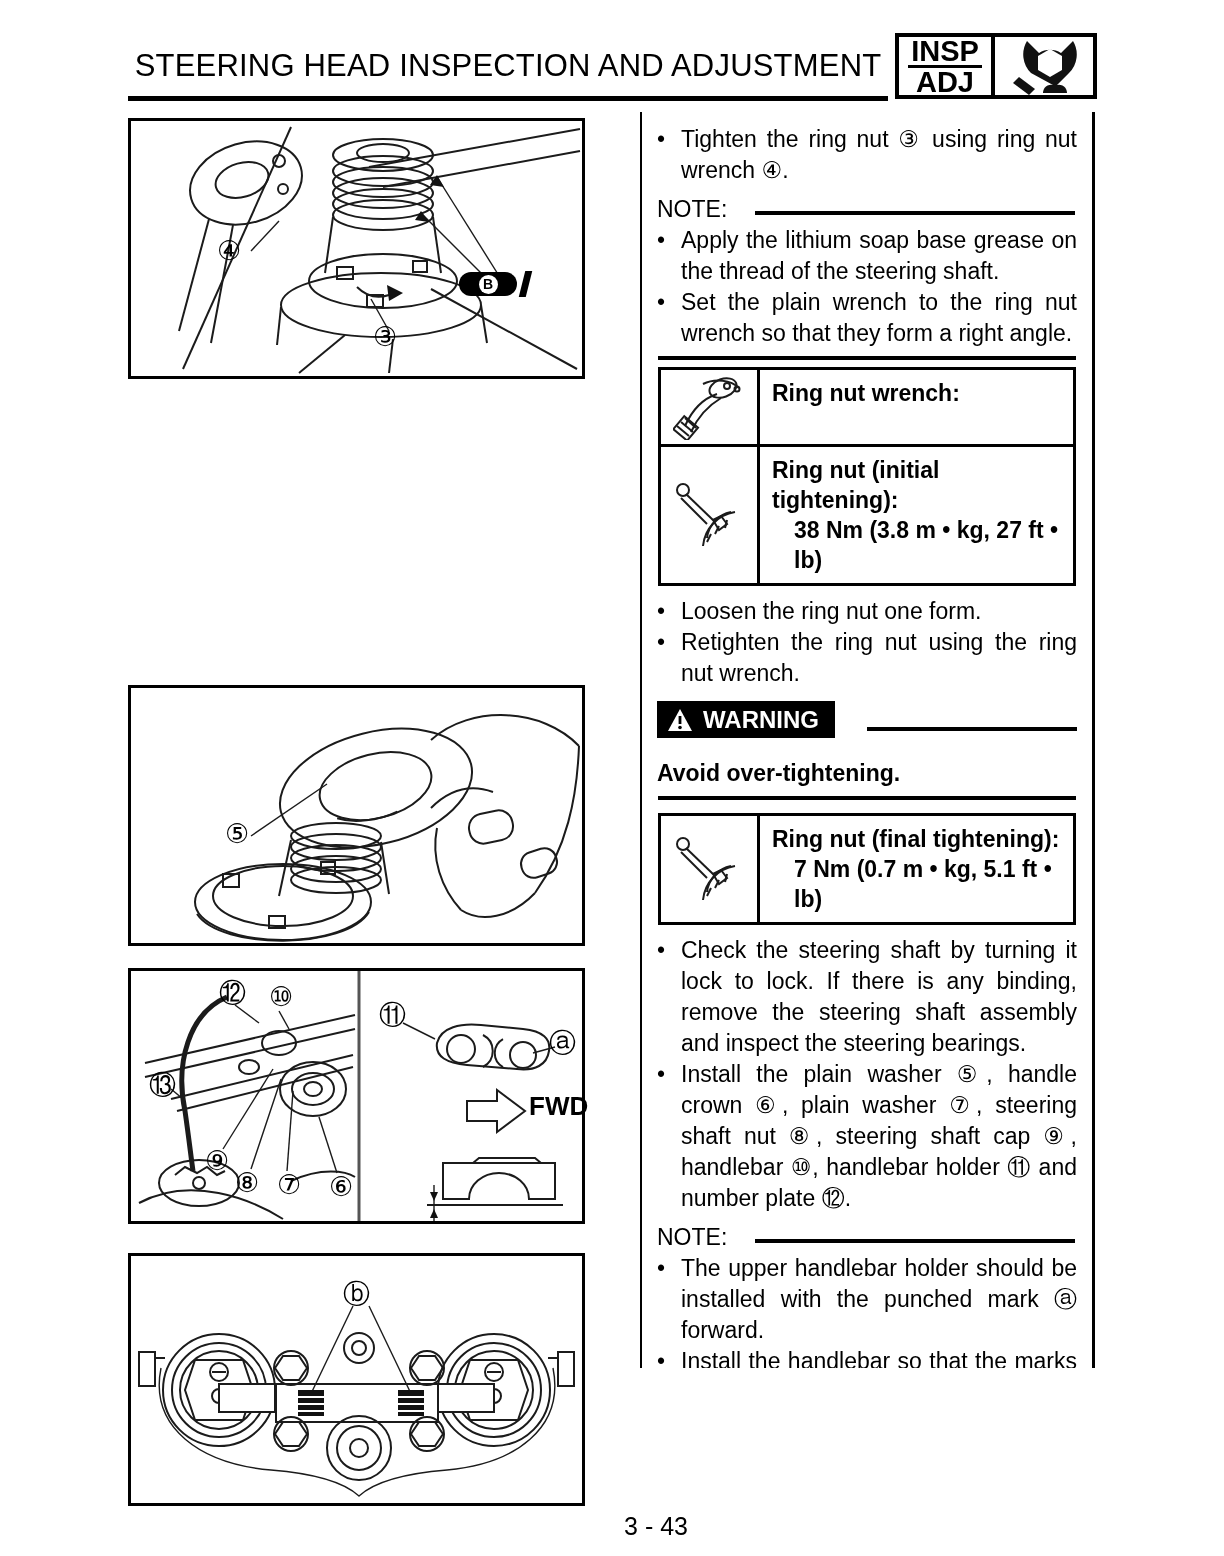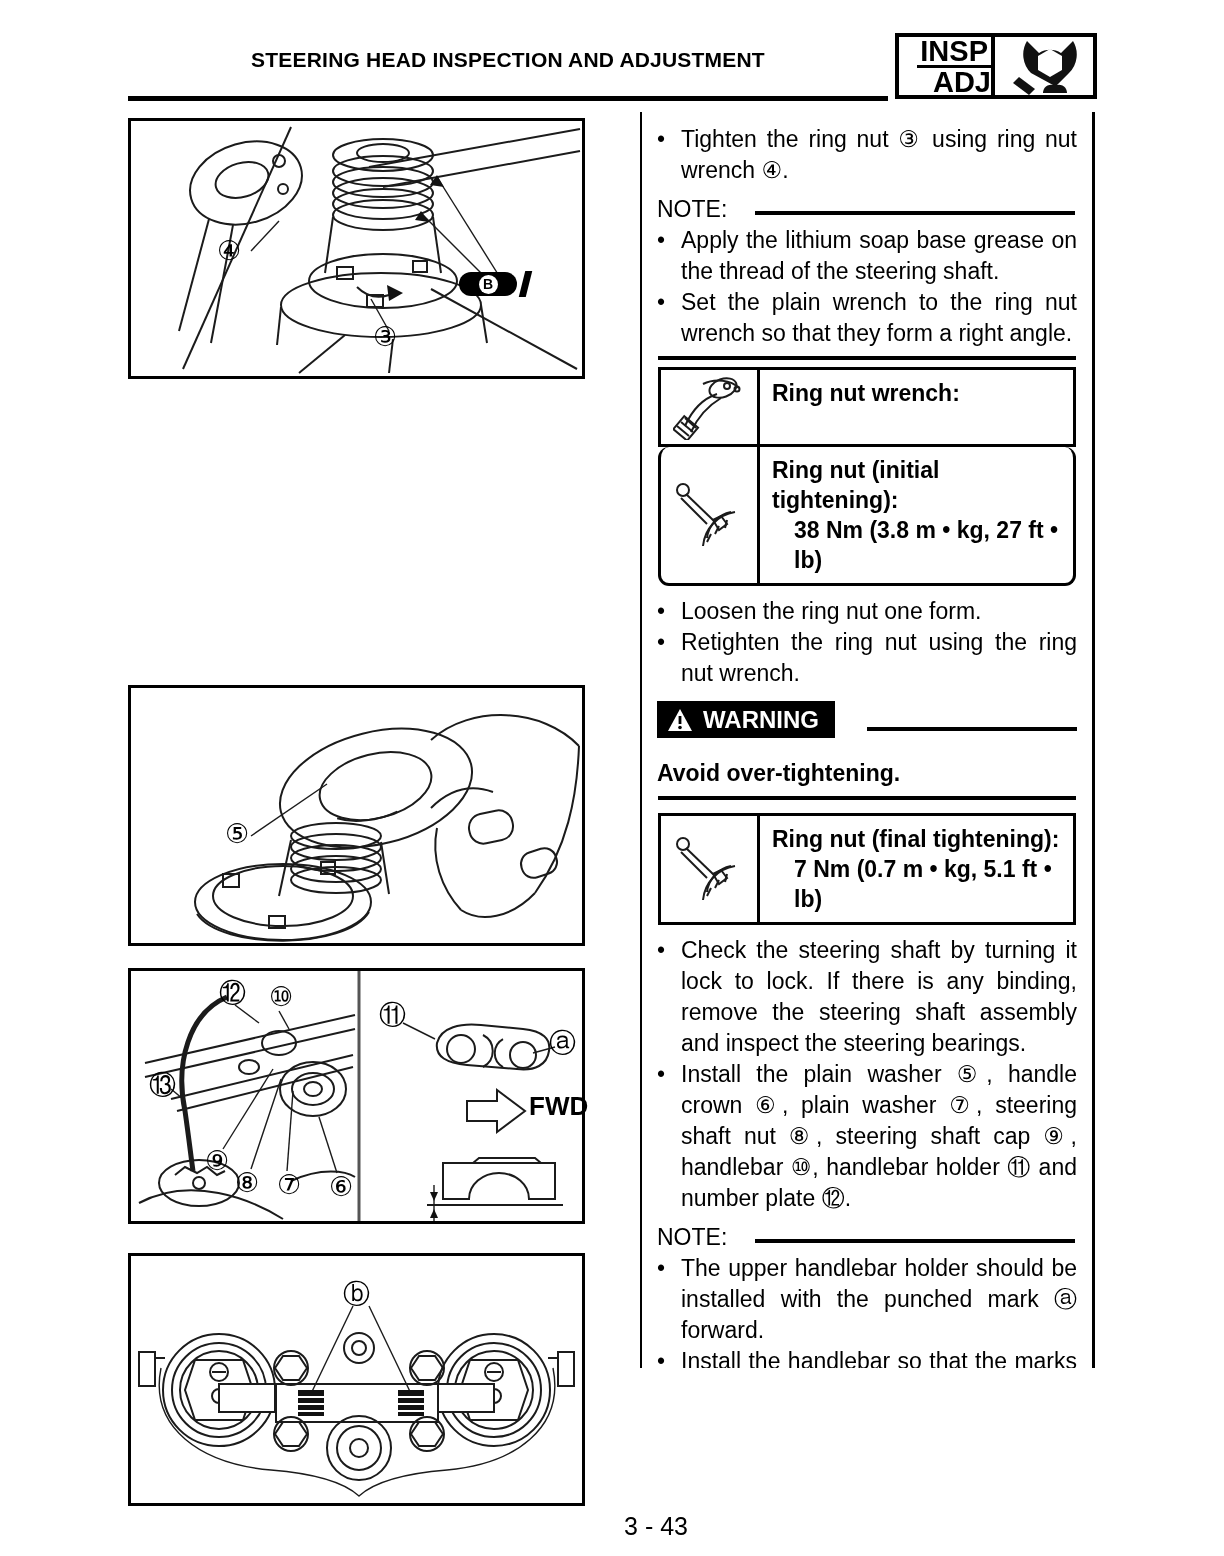--- a/index.html
+++ b/index.html
@@ -1,25 +1,25 @@
 <!DOCTYPE html>
 <html><head>
 <meta charset="utf-8">
 <style>
   html,body{margin:0;padding:0;background:#e8e8e8;}
   .page{position:relative;width:1224px;height:1556px;background:#ffffff;margin:0 auto;
         font-family:"Liberation Sans","DejaVu Sans",sans-serif;color:#000;overflow:hidden;}
   
   .title-wrap{position:absolute;left:128px;top:48px;width:760px;text-align:center;}
-  .title{font-size:21px;font-weight:bold;letter-spacing:0.2px;}
+  .title{font-size:31px;font-weight:normal;letter-spacing:0.2px;}
   .title-rule{position:absolute;left:128px;top:96px;width:760px;height:5px;background:#000;}
   .badge{position:absolute;left:895px;top:33px;width:202px;height:66px;border:4px solid #000;
          display:flex;box-sizing:border-box;background:#fff;}
   .badge-left{width:96px;border-right:4px solid #000;display:flex;flex-direction:column;
-              align-items:flex-end;justify-content:center;box-sizing:border-box;}
+              align-items:center;justify-content:center;box-sizing:border-box;}
   .badge-word{font-size:29px;font-weight:bold;line-height:28px;}
   .badge-word.insp{border-bottom:3px solid #000;padding:0 3px;}
   .badge-right{flex:1;display:flex;align-items:center;justify-content:center;}
   
   .figure{position:absolute;left:128px;width:457px;border:3px solid #000;background:#fff;box-sizing:border-box;}
   .fig1{top:118px;height:261px;}
   .fig2{top:685px;height:261px;}
   .fig3{top:968px;height:256px;}
   .fig4{top:1253px;height:253px;}
   .figure svg{position:absolute;left:0;top:0;}
@@ -36,21 +36,21 @@
         border-left:2px solid #000;border-right:3px solid #000;padding:12px 15px 0 15px;
         font-size:23px;line-height:31px;overflow:hidden;}
   .li{display:flex;}
   .li .b{width:24px;flex:none;}
   .li .t{flex:1;text-align:justify;}
   .note-head{display:flex;align-items:center;margin:8px 0 0 0;}
   .note-label{font-weight:normal;flex:none;}
   .note-rule{flex:1;height:4px;background:#000;margin:6px 2px 0 28px;}
   .hr{height:4px;background:#000;margin:7px 1px;}
   .spec{border:3px solid #000;display:flex;margin:0 1px;background:#fff;}
-  .spec.joined{border-top:0;border-radius:11px;}
+  .spec.joined{border-top:0;}
   .spec-icon{width:92px;flex:none;border-right:3px solid #000;display:flex;align-items:center;
              justify-content:center;padding:4px 2px;}
   .spec-text{flex:1;padding:8px 4px 8px 12px;font-weight:bold;line-height:30px;}
   .spec-l2{padding-left:22px;}
   .gap6{height:6px;} .gap10{height:10px;}
   .warn-row{display:flex;margin:12px 0 20px 0;}
   .warn-box{background:#000;color:#fff;font-weight:bold;font-size:24px;display:flex;
             align-items:center;gap:10px;padding:3px 16px 3px 10px;flex:none;}
   .seg-rule{flex:1;height:4px;background:#000;align-self:flex-end;margin:0 0 7px 32px;}
   .warn-text{font-weight:bold;}

